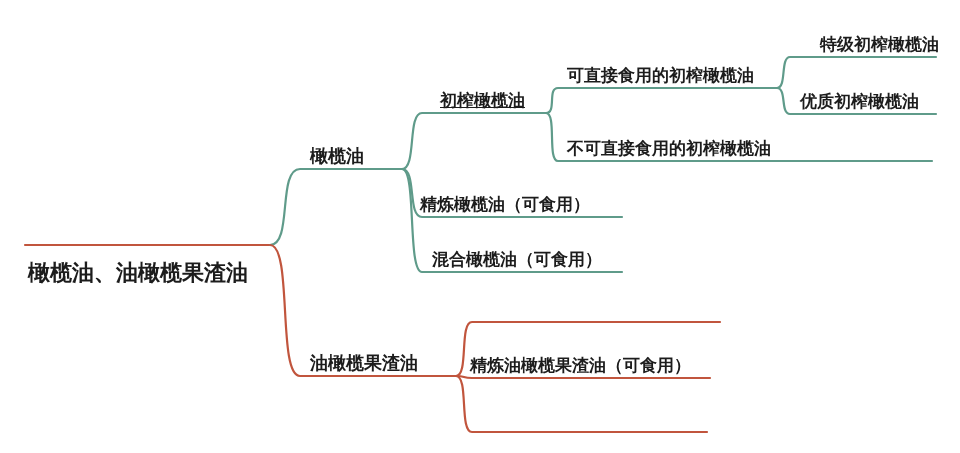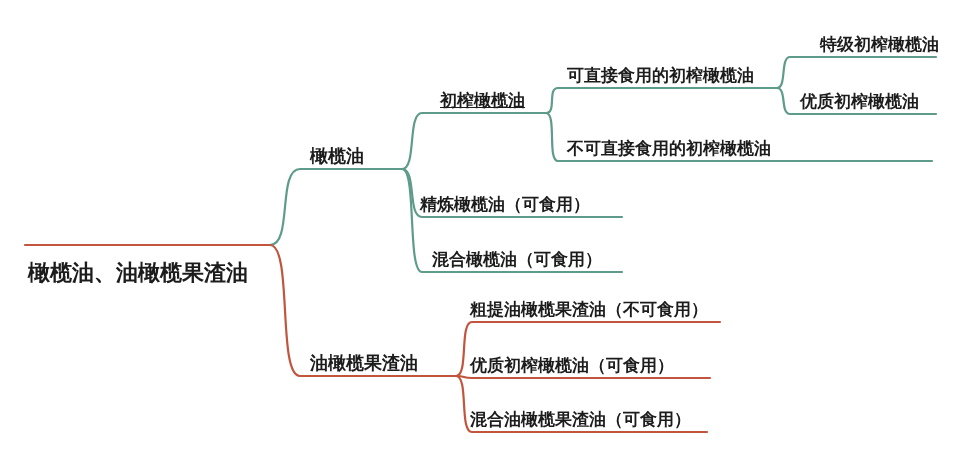--- a/index.html
+++ b/index.html
@@ -55,17 +55,15 @@
   <div class="node lv1" style="left:310px;top:146px;text-align:center;">橄榄油</div>
   <div class="node lv2" style="left:440px;top:91px;text-decoration:underline;">初榨橄榄油</div>
   <div class="node lv2" style="left:567px;top:66px;">可直接食用的初榨橄榄油</div>
   <div class="node lv2" style="left:800px;top:35px;padding-left:20px;">特级初榨橄榄油</div>
   <div class="node lv2" style="left:800px;top:92px;">优质初榨橄榄油</div>
   <div class="node lv2" style="left:567px;top:139px;">不可直接食用的初榨橄榄油</div>
   <div class="node lv2" style="left:420px;top:195px;">精炼橄榄油（可食用）</div>
   <div class="node lv2" style="left:432px;top:250px;">混合橄榄油（可食用）</div>
 
   <div class="node lv1" style="left:310px;top:353px;text-align:center;">油橄榄果渣油</div>
-  <div class="node lv2" style="left:470px;top:300px;">粗提油橄榄果渣油（不可食用）</div>
-  <div class="node lv2" style="left:470px;top:356px;">优质初榨橄榄油（可食用）</div>
-  <div class="node lv2" style="left:470px;top:410px;">混合油橄榄果渣油（可食用）</div>
+  <div class="node lv2" style="left:470px;top:356px;">精炼油橄榄果渣油（可食用）</div>
 
 </div>
 
 </body></html>

